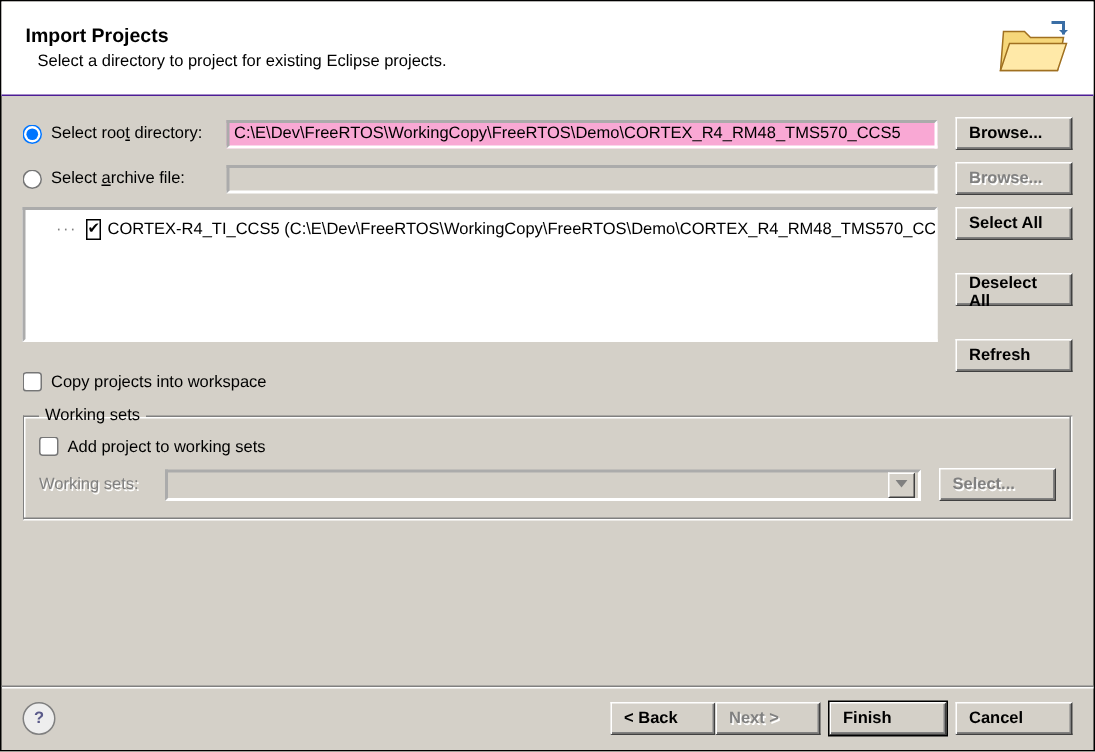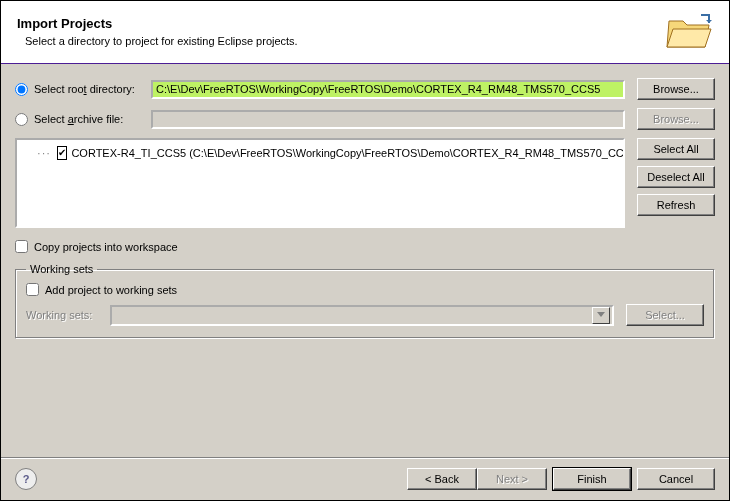--- a/index.html
+++ b/index.html
@@ -106,41 +106,42 @@
     width: 136px;
   }
   .radio-label input[type=radio] {
     margin: 0 6px 0 0;
   }
   input.text-sunken {
     flex: 1;
     height: 19px;
     box-sizing: border-box;
     border: 2px inset #fff;
-    background: #bef264;
+    background: #f9a8d4;
     font-family: inherit;
     font-size: 11px;
     padding: 0 3px;
   }
   input.text-sunken[disabled] {
     background: #d4d0c8;
   }
   .btn {
     height: 22px;
     min-width: 78px;
     box-sizing: border-box;
     background: #d4d0c8;
     border: 1px solid;
     border-color: #fff #404040 #404040 #fff;
     box-shadow: inset -1px -1px 0 #808080, inset 1px 1px 0 #d4d0c8;
     font-family: inherit;
     font-size: 11px;
     padding: 0 8px;
     cursor: default;
-    text-align: center;
+    text-align: left;
+    font-weight: bold;
   }
   .btn[disabled] {
     color: #808080;
     text-shadow: 1px 1px 0 #fff;
   }
   .btn.default {
     outline: 1px solid #000;
   }
   .side-gap { width: 12px; }
 
@@ -177,29 +178,28 @@
     background:#fff;
     display:inline-flex;
     align-items:center;
     justify-content:center;
     font-size:10px;
     line-height:10px;
   }
   .side-btns {
     display: flex;
     flex-direction: column;
-    gap: 6px;
+    gap: 22px;
     width: 78px;
     margin-left: 12px;
   }
 
   .chk-row {
     display:flex;
     align-items:center;
-    margin-top: 12px;
   }
   .chk-row input[type=checkbox]{ margin:0 6px 0 0; }
 
   
   fieldset.group {
     border: 1px solid;
     border-color: #808080 #fff #fff #808080;
     box-shadow: inset -1px -1px 0 #808080, inset 1px 1px 0 #fff;
     margin: 10px 0 0 0;
     padding: 8px 10px 12px 10px;

